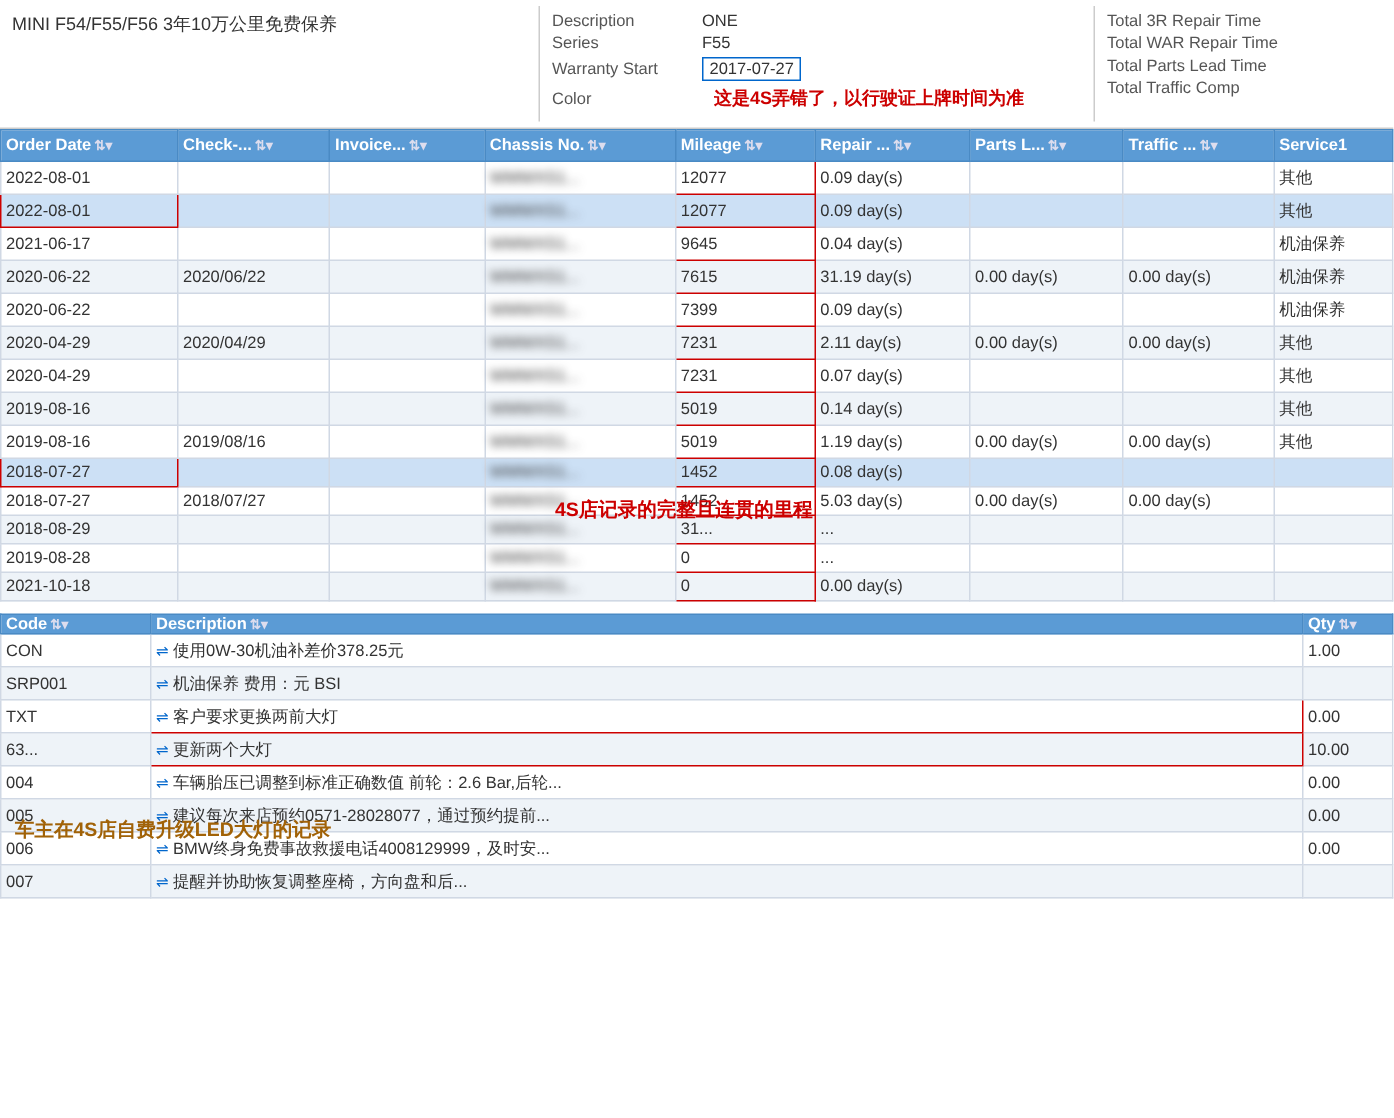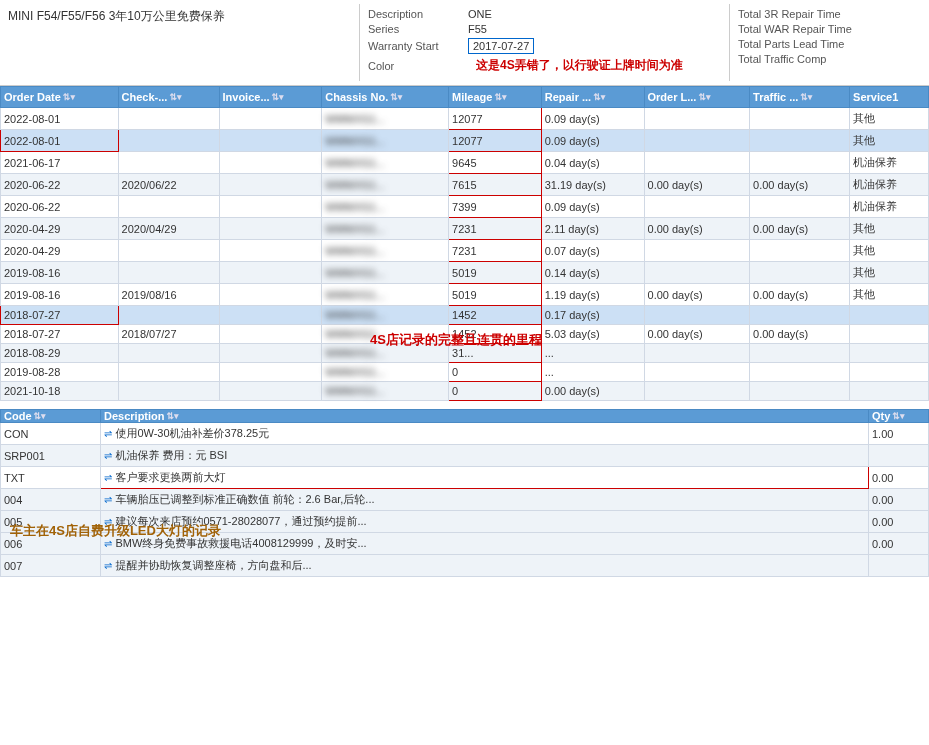--- a/index.html
+++ b/index.html
@@ -214,21 +214,21 @@
             </div>
           </th>
           <th>
             <div class="th-content">
               <span>Repair ...</span>
               <span class="th-filter">⇅▾</span>
             </div>
           </th>
           <th>
             <div class="th-content">
-              <span>Order L...</span>
+              <span>Parts L...</span>
               <span class="th-filter">⇅▾</span>
             </div>
           </th>
           <th>
             <div class="th-content">
               <span>Traffic ...</span>
               <span class="th-filter">⇅▾</span>
             </div>
           </th>
           <th>
@@ -337,21 +337,21 @@
             <td style="border: 1px solid rgb(208, 216, 228);">0.00 day(s)</td>
             <td style="border: 1px solid rgb(208, 216, 228);">0.00 day(s)</td>
             <td style="border: 1px solid rgb(208, 216, 228);">其他</td>
           </tr>
           <tr style="background: rgb(204, 224, 245);">
             <td style="border: 1.5px solid rgb(204, 0, 0); background: rgb(204, 224, 245);">2018-07-27</td>
             <td style="border: 1px solid rgb(208, 216, 228); background: rgb(204, 224, 245);"></td>
             <td style="border: 1px solid rgb(208, 216, 228); background: rgb(204, 224, 245);"></td>
             <td style="border: 1px solid rgb(208, 216, 228); background: rgb(204, 224, 245);"><span style="filter: blur(3px);">WMWXS1...</span></td>
             <td style="border: 1.5px solid rgb(204, 0, 0); background: rgb(204, 224, 245);">1452</td>
-            <td style="border: 1px solid rgb(208, 216, 228); background: rgb(204, 224, 245);">0.17 day(s)</td>
+            <td style="border: 1px solid rgb(208, 216, 228); background: rgb(204, 224, 245);">0.08 day(s)</td>
             <td style="border: 1px solid rgb(208, 216, 228); background: rgb(204, 224, 245);"></td>
             <td style="border: 1px solid rgb(208, 216, 228); background: rgb(204, 224, 245);"></td>
             <td style="border: 1px solid rgb(208, 216, 228); background: rgb(204, 224, 245);"></td>
           </tr>
           <tr style="background: rgb(255, 255, 255);">
             <td style="border: 1px solid rgb(208, 216, 228);">2018-07-27</td>
             <td style="border: 1px solid rgb(208, 216, 228);">2018/07/27</td>
             <td style="border: 1px solid rgb(208, 216, 228);"></td>
             <td style="border: 1px solid rgb(208, 216, 228);"><span style="filter: blur(3px);">WMWXS1...</span></td>
             <td style="border: 1.5px solid rgb(204, 0, 0);">1452</td>
@@ -437,20 +437,25 @@
             <td style="background: rgb(238, 243, 248);">SRP001</td>
             <td style="background: rgb(238, 243, 248);"><span class="desc-icon">⇌</span>机油保养 费用：元 BSI</td>
             <td style="background: rgb(238, 243, 248);"></td>
           </tr>
           <tr>
             <td>TXT</td>
             <td style="border: 1.5px solid rgb(204, 0, 0);"><span class="desc-icon">⇌</span>客户要求更换两前大灯</td>
             <td>0.00</td>
           </tr>
           <tr>
+            <td style="background: rgb(238, 243, 248);">63...</td>
+            <td style="border: 1.5px solid rgb(204, 0, 0); background: rgb(238, 243, 248);"><span class="desc-icon">⇌</span>更新两个大灯</td>
+            <td style="background: rgb(238, 243, 248);">10.00</td>
+          </tr>
+          <tr>
             <td>004</td>
             <td><span class="desc-icon">⇌</span>车辆胎压已调整到标准正确数值 前轮：2.6 Bar,后轮...</td>
             <td>0.00</td>
           </tr>
           <tr>
             <td style="background: rgb(238, 243, 248);">005</td>
             <td style="background: rgb(238, 243, 248);"><span class="desc-icon">⇌</span>建议每次来店预约0571-28028077，通过预约提前...</td>
             <td style="background: rgb(238, 243, 248);">0.00</td>
           </tr>
           <tr>

